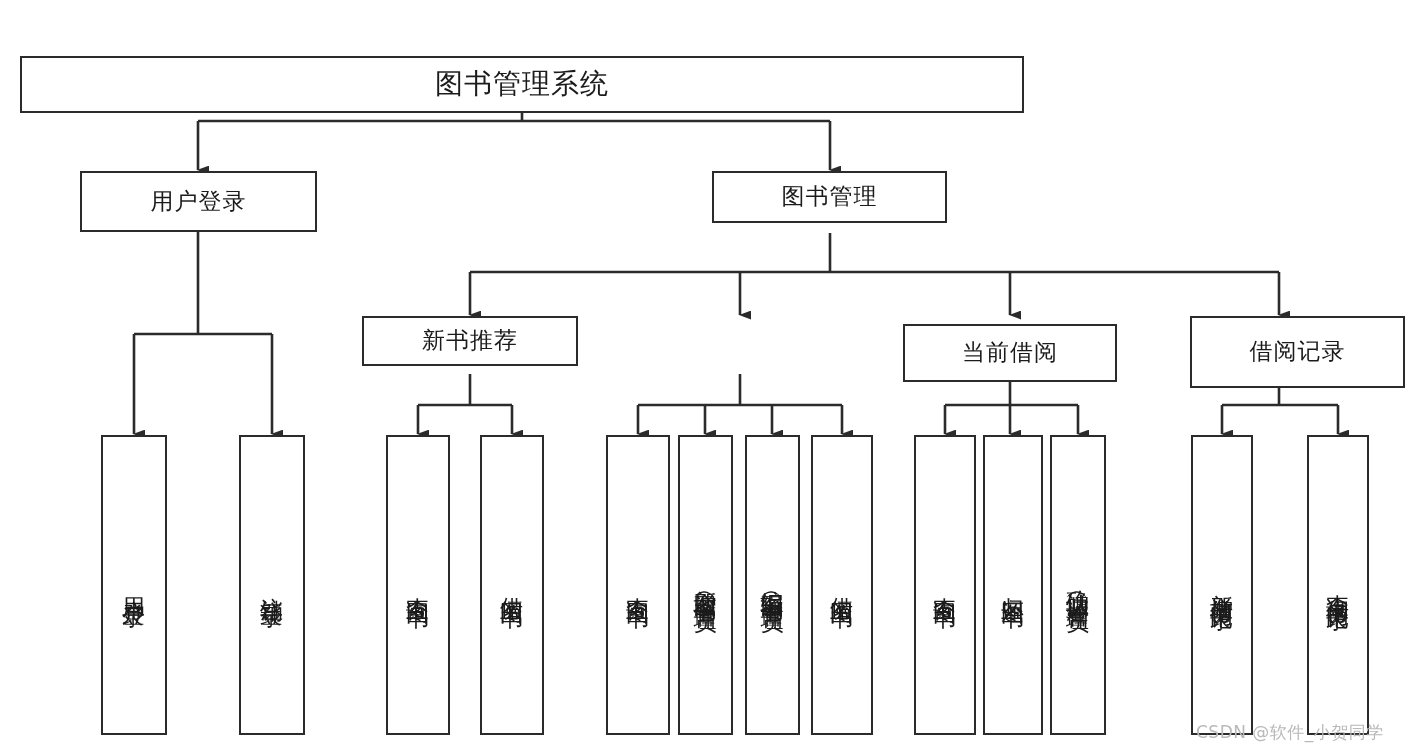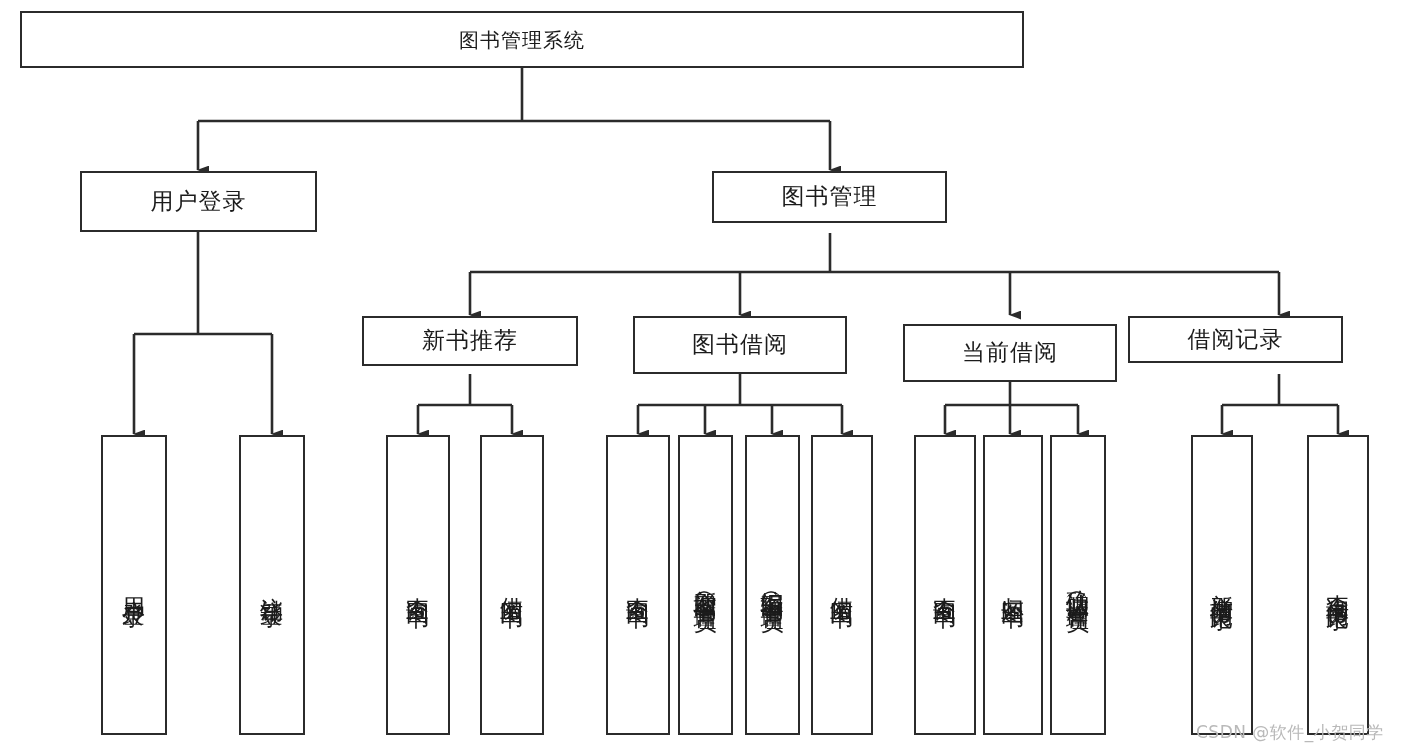--- a/index.html
+++ b/index.html
@@ -34,21 +34,22 @@
     align-items: center;
     justify-content: center;
     color: #1b1b1b;
   }
   .node.horiz {
     font-size: 23px;
     letter-spacing: 1px;
     line-height: 1.1;
   }
   .node.root {
-    font-size: 20px;
+    font-size: 28px;
+    margin-top: 45px;
   }
   .node.vert {
     writing-mode: vertical-rl;
     text-orientation: upright;
     font-size: 23px;
     letter-spacing: 3px;
     line-height: 1.05;
     padding-top: 4px;
     padding-bottom: 4px;
     white-space: nowrap;
@@ -127,27 +128,24 @@
   <div class="node horiz" style="left:80px;top:171px;width:237px;height:61px;">
     <span>用户登录</span>
   </div>
   <div class="node horiz" style="left:712px;top:171px;width:235px;height:52px;">
     <span>图书管理</span>
   </div>
 
   <div class="node horiz" style="left:362px;top:316px;width:216px;height:50px;">
     <span>新书推荐</span>
   </div>
-  <div class="node horiz" style="left:633px;top:316px;width:214px;height:58px;">
-    <span>图书借阅</span>
-  </div>
   <div class="node horiz" style="left:903px;top:324px;width:214px;height:58px;">
     <span>当前借阅</span>
   </div>
-  <div class="node horiz" style="left:1128px;top:316px;width:215px;height:47px;">
+  <div class="node horiz" style="left:1190px;top:316px;width:215px;height:72px;">
     <span>借阅记录</span>
   </div>
 
   <div class="node vert" style="left:101px;top:435px;width:66px;height:300px;">
     <span class="vtext">用户登录</span>
   </div>
   <div class="node vert" style="left:239px;top:435px;width:66px;height:300px;">
     <span class="vtext">注销登录</span>
   </div>
 

